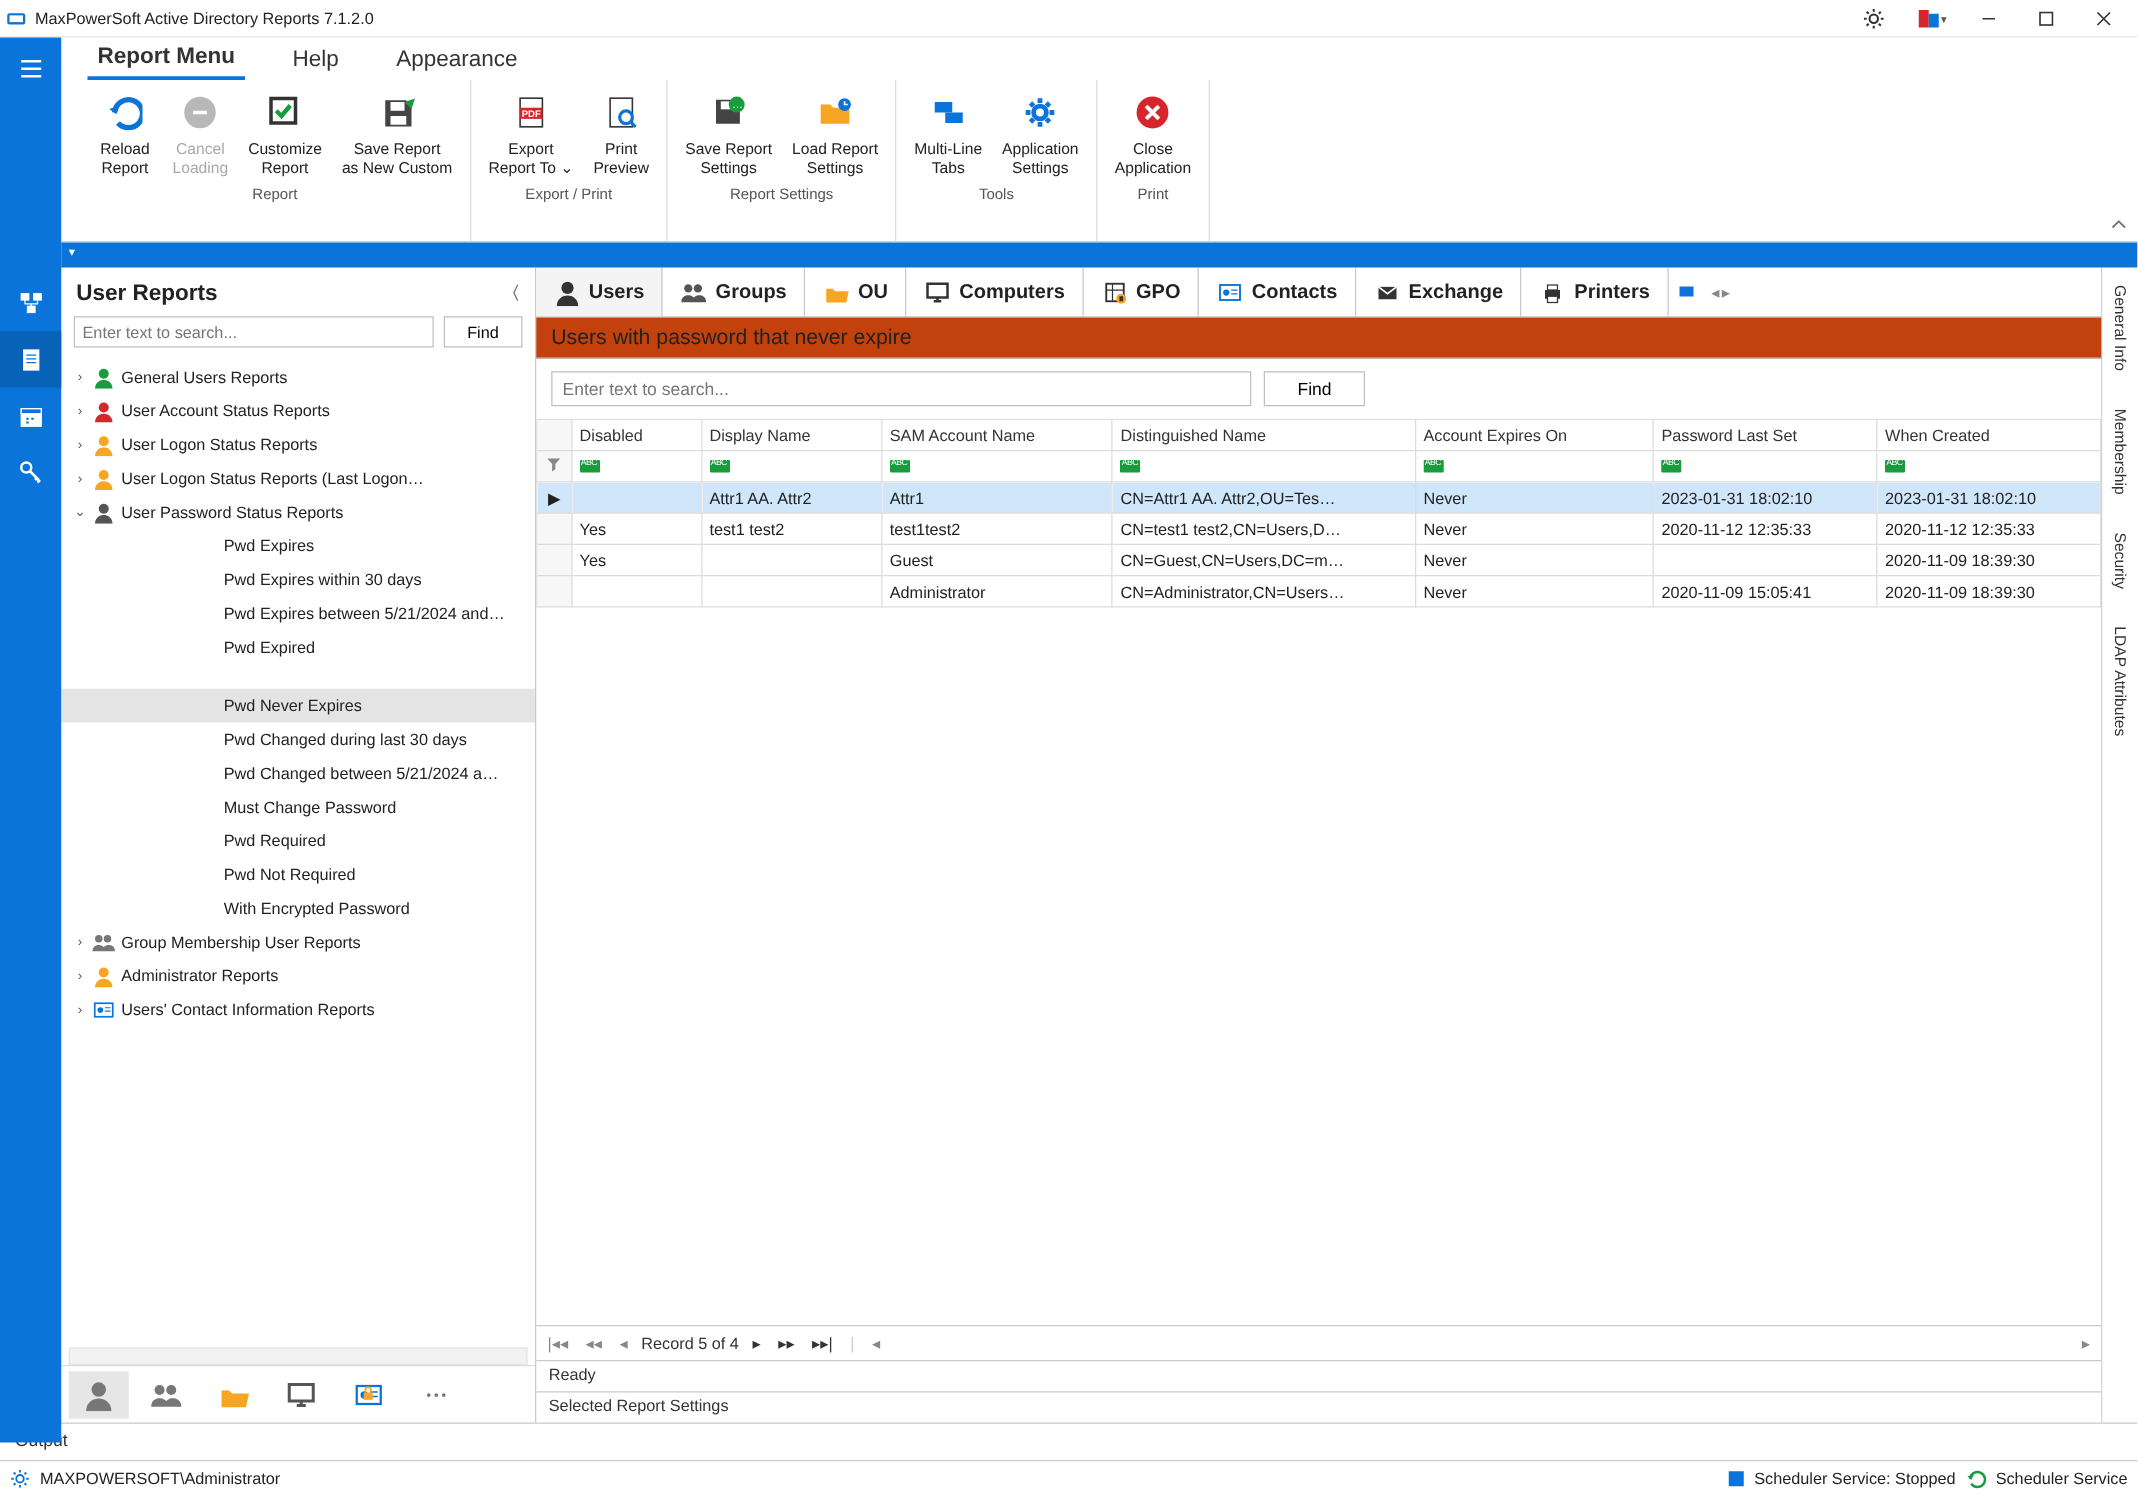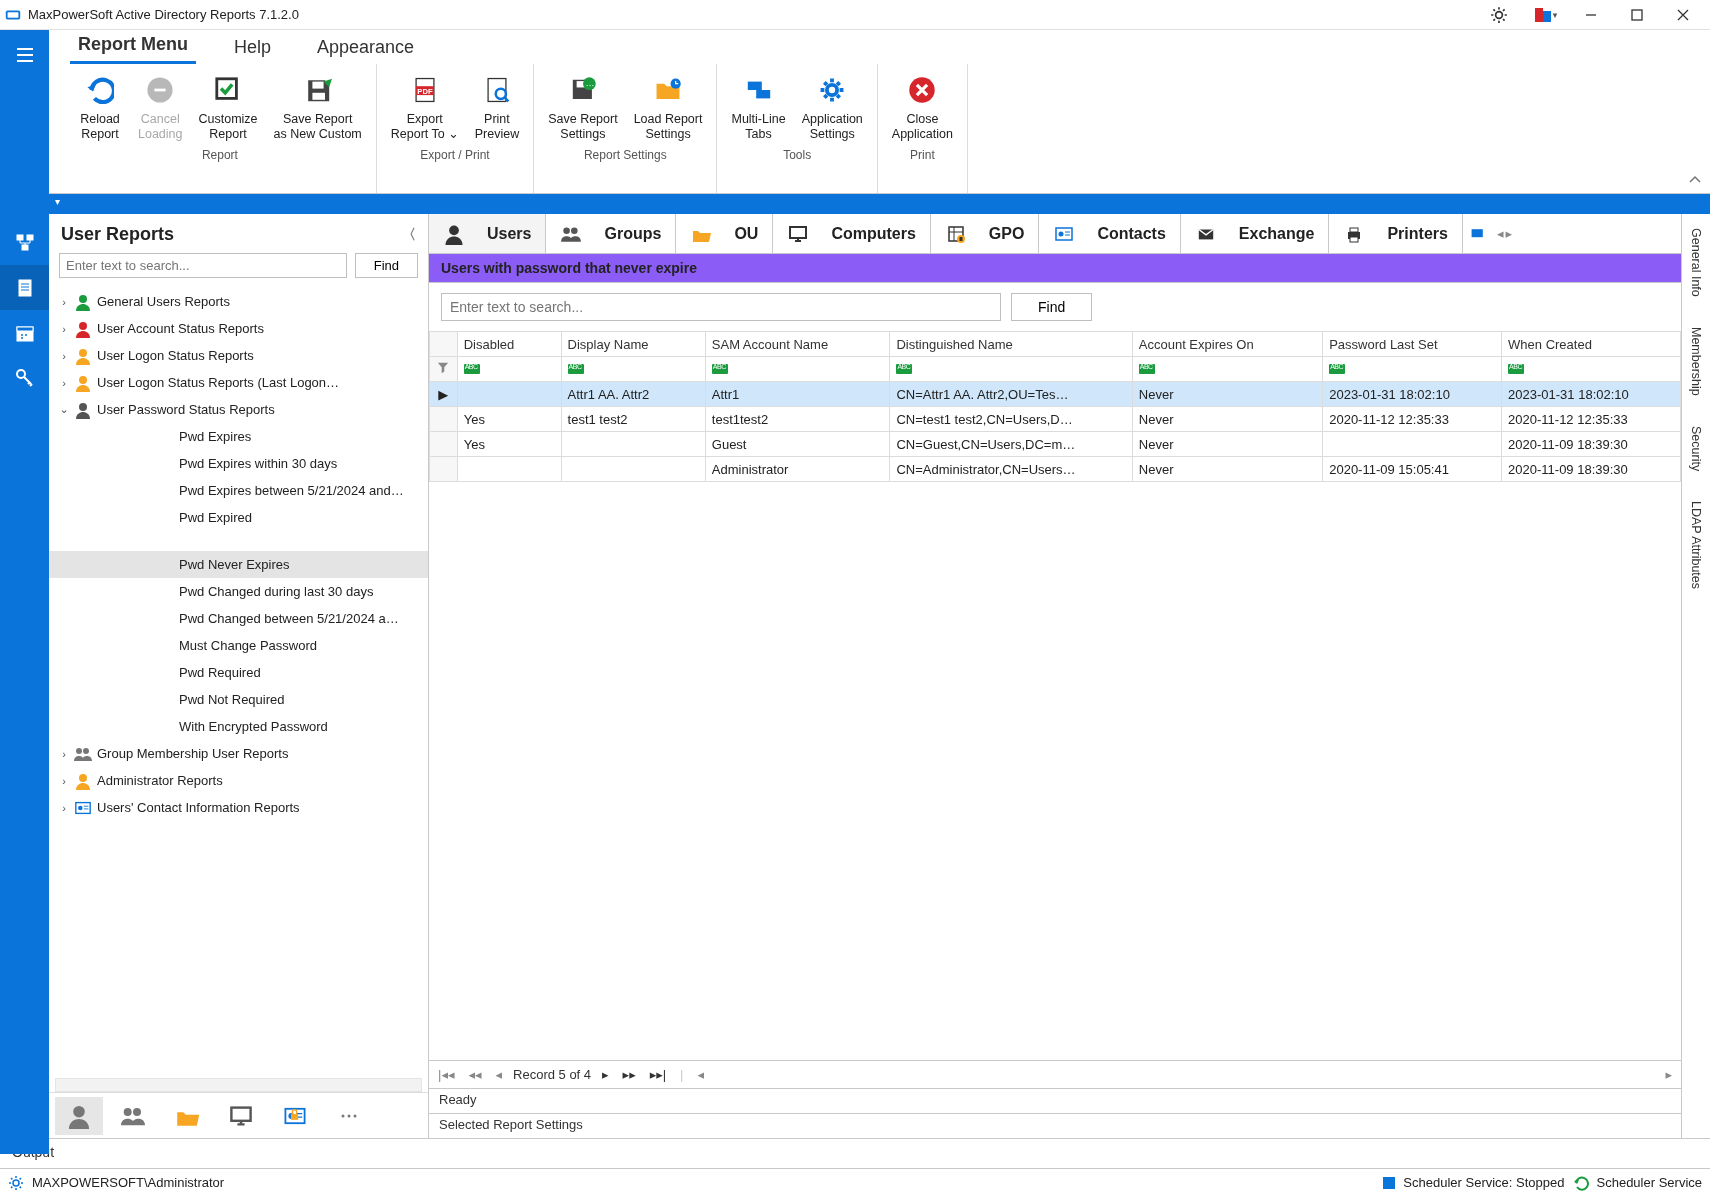--- a/index.html
+++ b/index.html
@@ -56,27 +56,27 @@
   .tree .ic { width:20px; height:20px; display:inline-flex; align-items:center; justify-content:center; margin-right:4px; }
   .leftpanel .scroll-hint { height:14px; background: #f2f2f2; margin: 0 6px; border:1px solid #e4e4e4; }
   .bottom-tabs { height:46px; border-top:1px solid #dcdcdc; display:flex; align-items:center; gap:6px; padding:0 6px; }
   .bottom-tabs .bt { width:48px; height:38px; display:flex; align-items:center; justify-content:center; }
   .bottom-tabs .bt.sel { background:#e6e6e6; }
   
   
   .center { flex:1; display:flex; min-width:0; }
   .grid-area { flex:1; display:flex; flex-direction:column; min-width:0; border-right:1px solid #c9c9c9; }
   .cat-tabs { height:40px; display:flex; align-items:stretch; border-bottom:1px solid #c9c9c9; }
-  .cat-tab { display:flex; align-items:center; gap:22px; padding:12px 14px; border-right:1px solid #c9c9c9; font-size:16px; font-weight:600; cursor:default; }
+  .cat-tab { display:flex; align-items:center; gap:6px; padding:12px 14px; border-right:1px solid #c9c9c9; font-size:16px; font-weight:600; cursor:default; }
   .cat-tab.sel { background:#f4f4f4; }
   .cat-tab .ic { width:22px; height:22px; display:inline-flex; align-items:center; justify-content:center; }
   .cat-more { width:30px; display:flex; align-items:center; justify-content:center; }
   .cat-arrows { display:flex; align-items:center; padding:0 4px; gap:2px; color:#888; }
   
-  .grid-title { background:#8b5cf6; border-bottom:1px solid #c9c9c9; padding:6px 12px; font-size:14px; font-weight:700; }
+  .grid-title { background:#c2410c; border-bottom:1px solid #c9c9c9; padding:6px 12px; font-size:17px; font-weight:400; }
   .grid-search { padding:10px 12px; display:flex; gap:10px; }
   .grid-search input { width:560px; border:1px solid #bfbfbf; padding:5px 8px; font-size:14px; }
   .grid-search .find { border:1px solid #bfbfbf; padding:4px 26px; background:#fff; font-size:14px; }
   
   table.grid { border-collapse:collapse; width:100%; table-layout:fixed; }
   table.grid th, table.grid td { border:1px solid #dcdcdc; padding:3px 6px; font-size:13px; text-align:left; white-space:nowrap; overflow:hidden; text-overflow:ellipsis; height:25px; }
   table.grid th { background:#fff; font-weight:400; color:#333; }
   table.grid .filter-row td { background:#fff; }
   table.grid tr.selrow td { background:#cfe6fb; }
   table.grid th.rowhdr, table.grid td.rowhdr { width:24px; background:#f7f7f7; text-align:center; }

